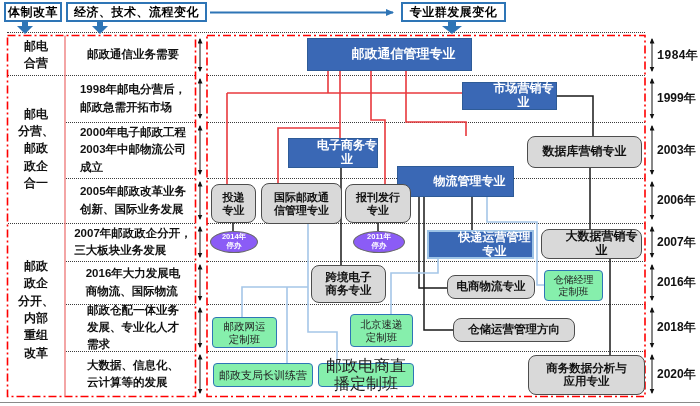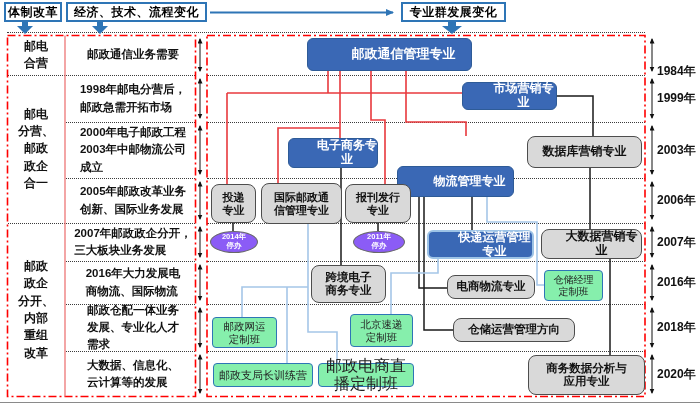--- a/index.html
+++ b/index.html
@@ -12,21 +12,21 @@
     position:absolute;top:2px;height:20px;box-sizing:border-box;
     border:2px solid #2e75b6;background:#fff;color:#000;
     display:flex;align-items:center;justify-content:center;
     font-size:12px;font-weight:bold;letter-spacing:.5px;
   }
   
   .n{
     position:absolute;box-sizing:border-box;display:flex;align-items:center;justify-content:center;
     text-align:center;white-space:pre-line;line-height:1.15;z-index:3;
   }
-  .blue{background:#3a68b5;color:#fff;border:1px solid #2e5b97;border-radius:6px;font-weight:bold;padding-left:28px;}
+  .blue{background:#3a68b5;color:#fff;border:1px solid #2e5b97;border-radius:0;font-weight:bold;padding-left:28px;}
   .blue.hl{border:2px solid #9dc3e6;}
   .gray{background:#d9d9d9;color:#111;border:1.5px solid #4d4d4d;border-radius:8px;font-weight:bold;}
   .white{background:#86efac;color:#222;border:1.5px solid #2e75b6;border-radius:4px;}
   .oval{background:#8b5cf6;color:#fff;border:1px solid #696969;border-radius:50%;
         font-weight:bold;font-size:7.5px;line-height:1.15;z-index:4;}
   
   .cell{
     position:absolute;box-sizing:border-box;display:flex;align-items:center;justify-content:center;
     white-space:pre-line;font-weight:bold;z-index:2;
   }
@@ -73,21 +73,21 @@
 <div class="cell event" style="left:66px;top:223px;width:128px;height:38px;">2007年邮政政企分开，
 三大板块业务发展</div>
 <div class="cell event" style="left:66px;top:261px;width:128px;height:43px;">2016年大力发展电
 商物流、国际物流</div>
 <div class="cell event" style="left:66px;top:304px;width:128px;height:47px;">邮政仓配一体业务
 发展、专业化人才
 需求</div>
 <div class="cell event" style="left:66px;top:351px;width:128px;height:46px;">大数据、信息化、
 云计算等的发展</div>
 
-<div class="year" style="top:51px;height:40px;">1984年</div>
+<div class="year" style="top:35px;height:40px;font-family:Liberation Mono, monospace;">1984年</div>
 <div class="year" style="top:75px;height:47px;">1999年</div>
 <div class="year" style="top:122px;height:56px;">2003年</div>
 <div class="year" style="top:178px;height:45px;">2006年</div>
 <div class="year" style="top:223px;height:38px;">2007年</div>
 <div class="year" style="top:261px;height:43px;">2016年</div>
 <div class="year" style="top:304px;height:47px;">2018年</div>
 <div class="year" style="top:351px;height:46px;">2020年</div>
 
 <div class="dot" style="left:7px;top:32px;width:638px;"></div>
 <div class="dot" style="left:8px;top:75px;width:187px;"></div>

